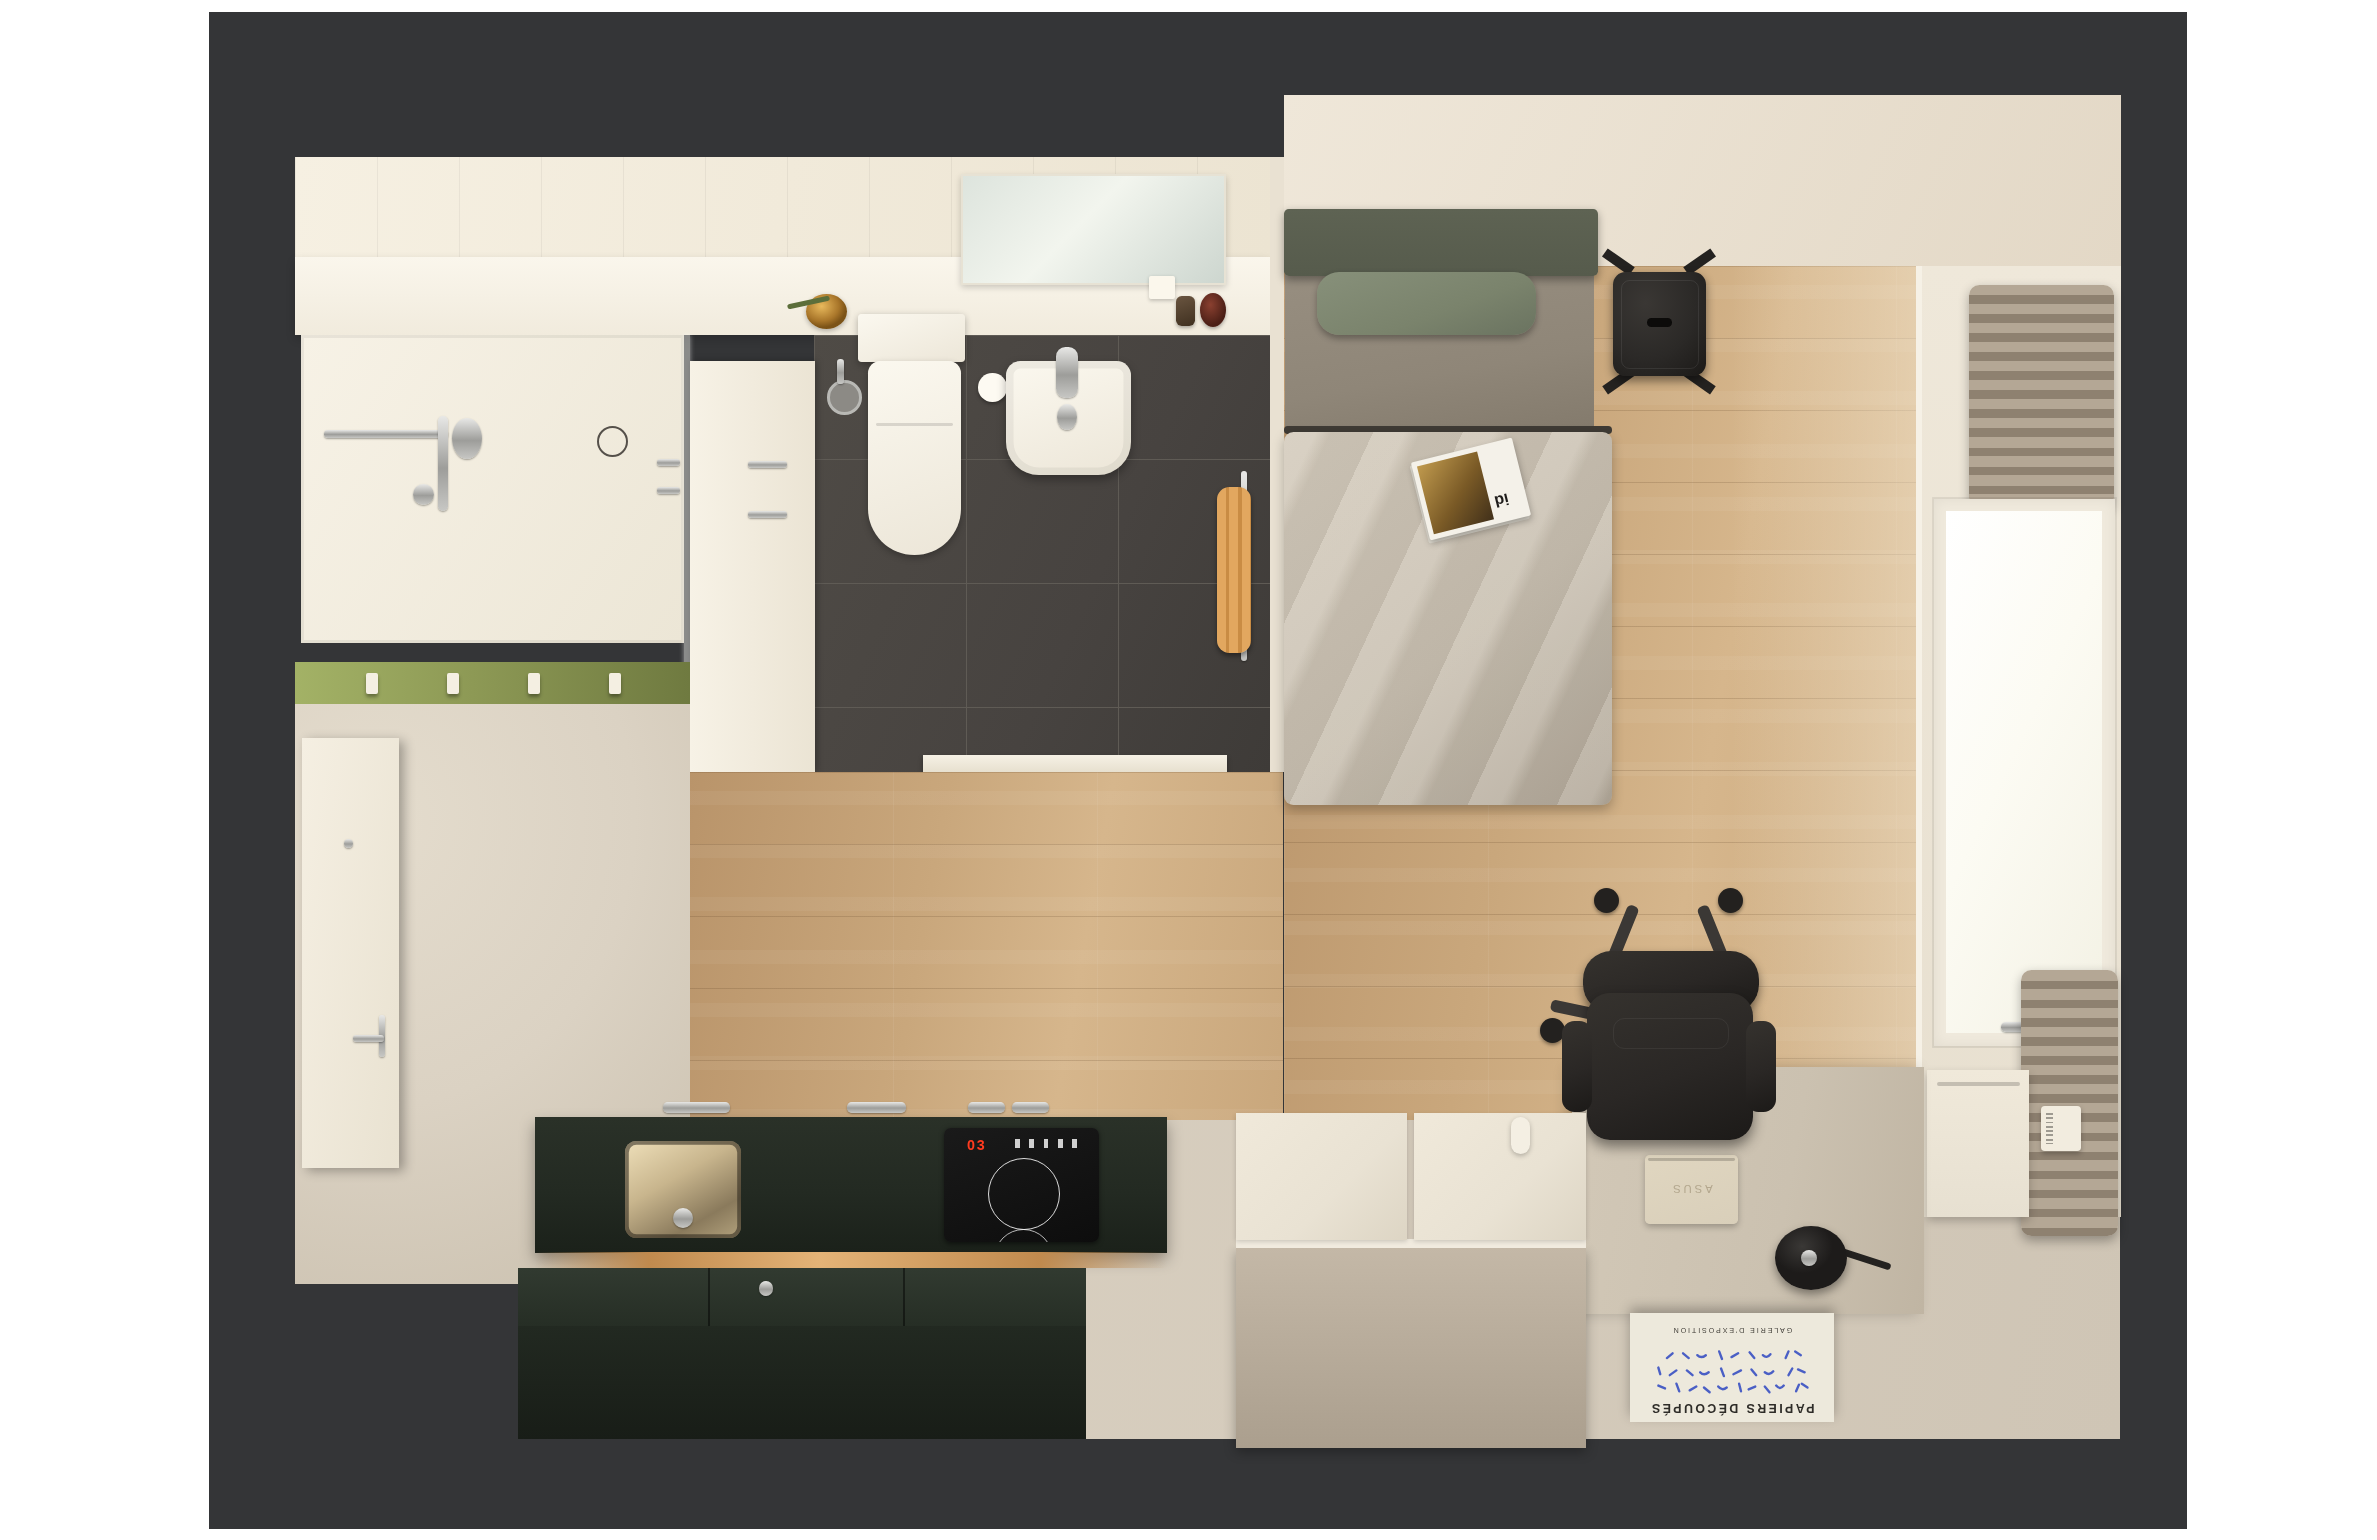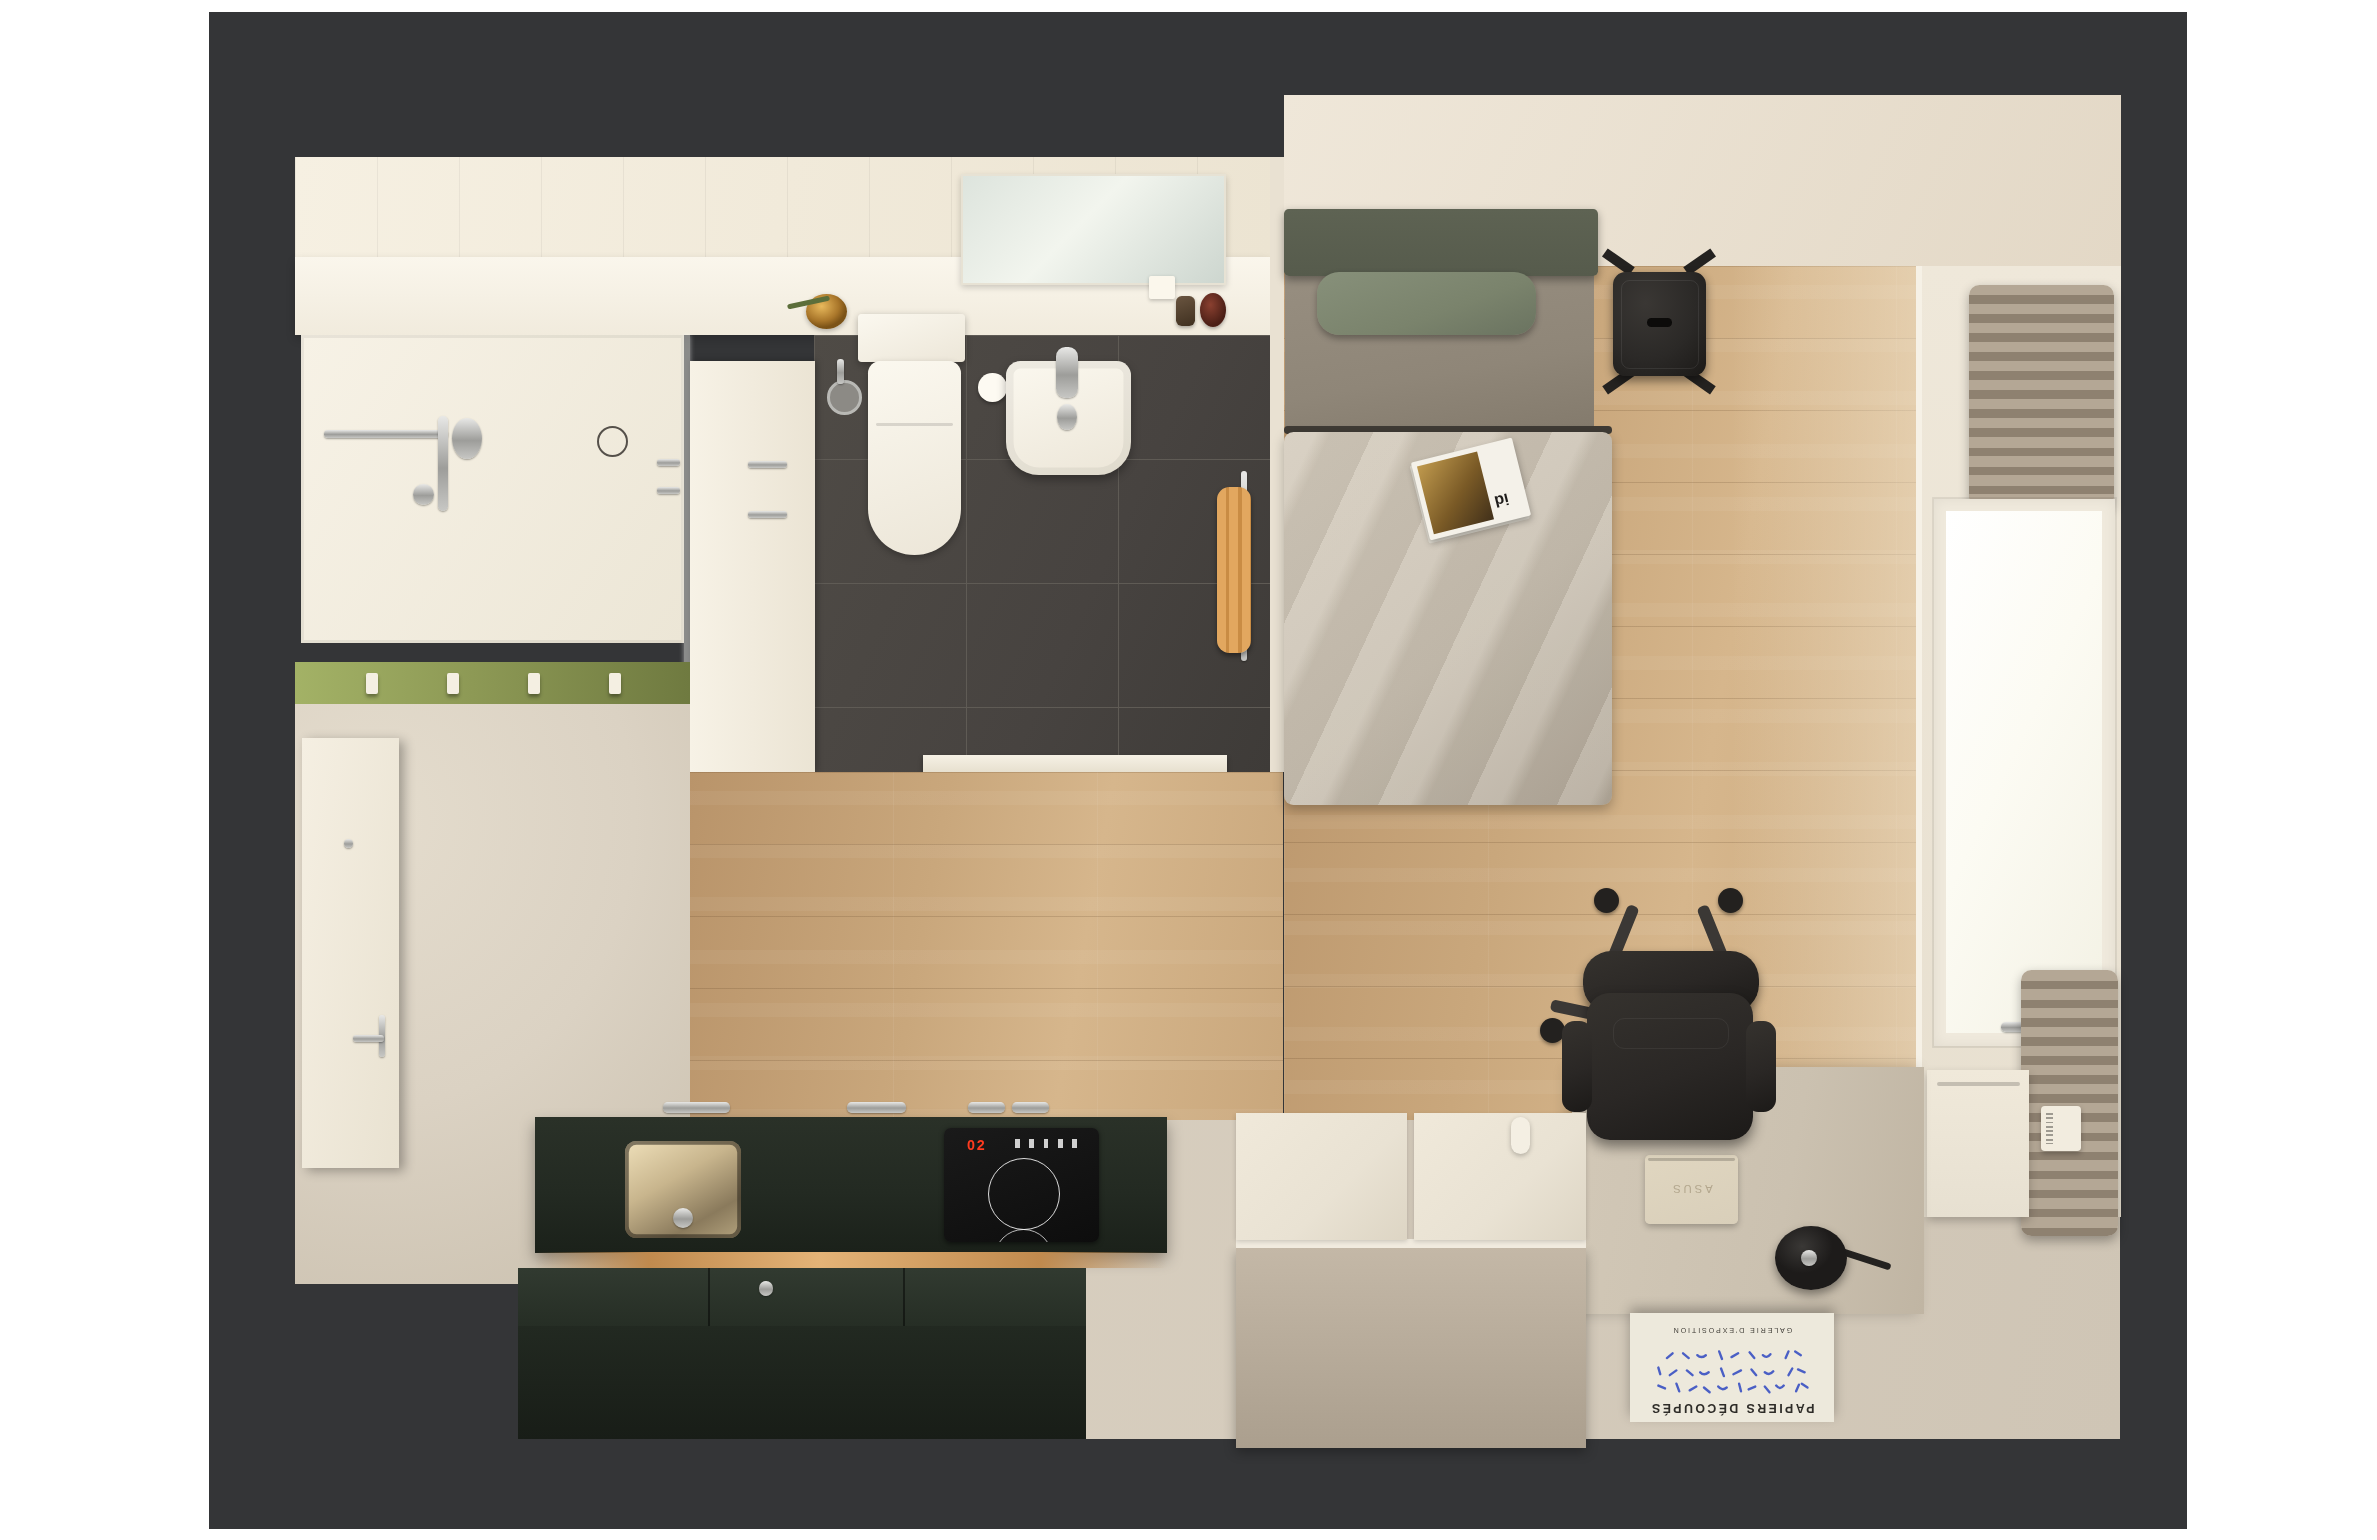--- a/index.html
+++ b/index.html
@@ -140,21 +140,21 @@
   <div class="abs kitchen-dark shadow-soft" style="left:535px;top:1117px;width:632px;height:136px;"></div>
   <div class="abs chrome" style="left:663px;top:1102px;width:67px;height:11.4px;border-radius:4.8px;"></div>
   <div class="abs chrome" style="left:847px;top:1102px;width:59px;height:11.4px;border-radius:4.8px;"></div>
   <div class="abs chrome" style="left:968px;top:1102px;width:37px;height:11.4px;border-radius:4.8px;"></div>
   <div class="abs chrome" style="left:1012px;top:1102px;width:37px;height:11.4px;border-radius:4.8px;"></div>
   <div class="abs steel" style="left:625px;top:1141px;width:116px;height:97px;"></div>
   <div class="abs chrome" style="left:673px;top:1208px;width:20px;height:20px;border-radius:50%;"></div>
   <div class="abs hob" style="left:944px;top:1128px;width:155px;height:114px;overflow:hidden;">
     <div class="abs" style="left:44px;top:29.5px;width:70px;height:70px;border:1.4px solid rgba(255,255,255,0.85);border-radius:50%;"></div>
     <div class="abs" style="left:50px;top:101px;width:57px;height:57px;border:1.4px solid rgba(255,255,255,0.7);border-radius:50%;"></div>
-    <div class="abs" style="left:23px;top:8.6px;color:var(--hob-red,#ff3b1f);font-size:14.3px;font-weight:bold;letter-spacing:1.9px;">02</div>
+    <div class="abs" style="left:23px;top:8.6px;color:var(--hob-red,#ff3b1f);font-size:14.3px;font-weight:bold;letter-spacing:1.9px;">03</div>
     <div class="abs" style="left:71px;top:11.4px;width:71px;height:8.6px;background:repeating-linear-gradient(90deg,rgba(255,255,255,0.8) 0 4.8px,transparent 4.8px 14.3px);"></div>
   </div>
   <div class="abs glow" style="left:535px;top:1252px;width:632px;height:16px;"></div>
   <div class="abs" style="left:518px;top:1268px;width:568px;height:171px;">
     <div class="abs kitchen-top" style="left:0;top:0;width:568px;height:58px;"></div>
     <div class="abs kitchen-front" style="left:0;top:58px;width:568px;height:113px;"></div>
     <div class="abs" style="left:190px;top:0;width:1.9px;height:58px;background:rgba(0,0,0,0.45);"></div>
     <div class="abs" style="left:385px;top:0;width:1.9px;height:58px;background:rgba(0,0,0,0.45);"></div>
     <div class="abs chrome" style="left:241px;top:13.3px;width:14.3px;height:14.3px;border-radius:50%;"></div>
   </div>

